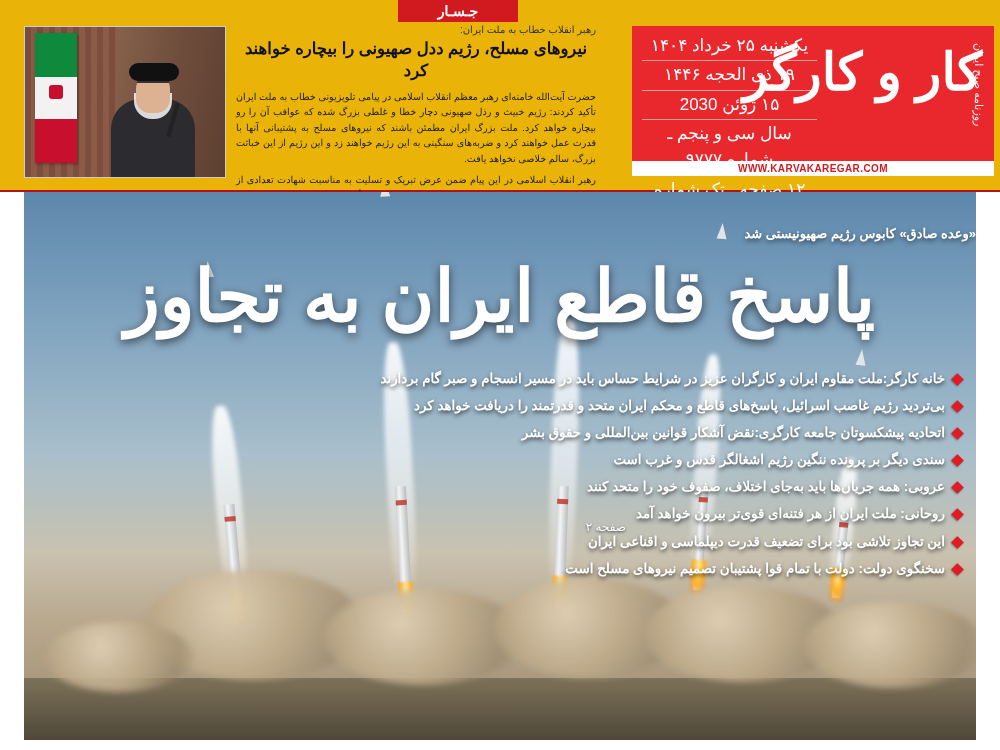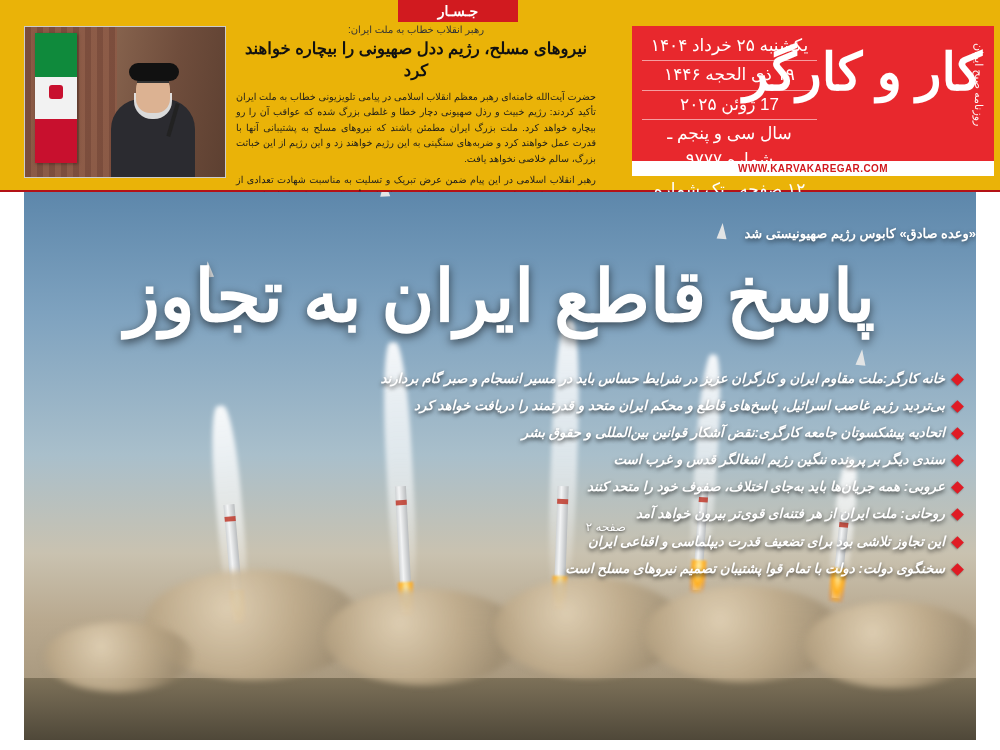--- a/index.html
+++ b/index.html
@@ -173,21 +173,21 @@
     position: absolute;
     left: 236px;
     top: 24px;
     width: 360px;
     direction: rtl;
     text-align: justify;
   }
   .lead .kicker {
     font-size: 10px;
     color: #333;
-    text-align: center;
+    text-align: right;
     margin-bottom: 2px;
   }
   .lead h2 {
     margin: 0 0 7px 0;
     font-size: 16.5px;
     font-weight: bold;
     text-align: center;
     line-height: 1.35;
     color: #111;
   }
@@ -300,21 +300,20 @@
   }
 
   
   .bullets {
     position: absolute;
     right: 14px;
     top: 178px;
     width: 700px;
     direction: rtl;
     text-align: center;
-    font-style: italic;
   }
   .bullet {
     display: flex;
     flex-direction: row;
     align-items: flex-start;
     justify-content: flex-start;
     margin-bottom: 9px;
   }
   .bullet .dia {
     width: 9px; height: 9px;
@@ -372,21 +371,21 @@
       <p>رهبر انقلاب اسلامی در این پیام ضمن عرض تبریک و تسلیت به مناسبت شهادت تعدادی از سرداران و دانشمندان و همچنین جمعی از غیر نظامیان تأکید کردند: ملت ایران از خون شهدای گرانقدر خود و از تجاوز به آسمان کشور صرف نظر نخواهد کرد.</p>
       <div class="cont">ادامه در صفحه ۲</div>
     </div>
 
     <div class="nameplate">
       <div class="np-vertical">روزنامه صبح ایران</div>
       <div class="np-title">کار و کارگر</div>
       <div class="np-dates">
         <div>یکشنبه ۲۵ خرداد ۱۴۰۴</div>
         <div>۱۹ ذی الحجه ۱۴۴۶</div>
-        <div>17 ژوئن ۲۰۲۵</div>
+        <div>۱۵ ژوئن 2030</div>
         <div>سال سی و پنجم ـ شماره ۹۷۷۷</div>
         <div>۱۲ صفحه ـ تک شماره ۸۰۰۰۰ ریال</div>
       </div>
       <div class="np-url">WWW.KARVAKAREGAR.COM</div>
     </div>
   </div>
 
   <div class="hero">
     <div class="sky"></div>
     <div class="ground"></div>

